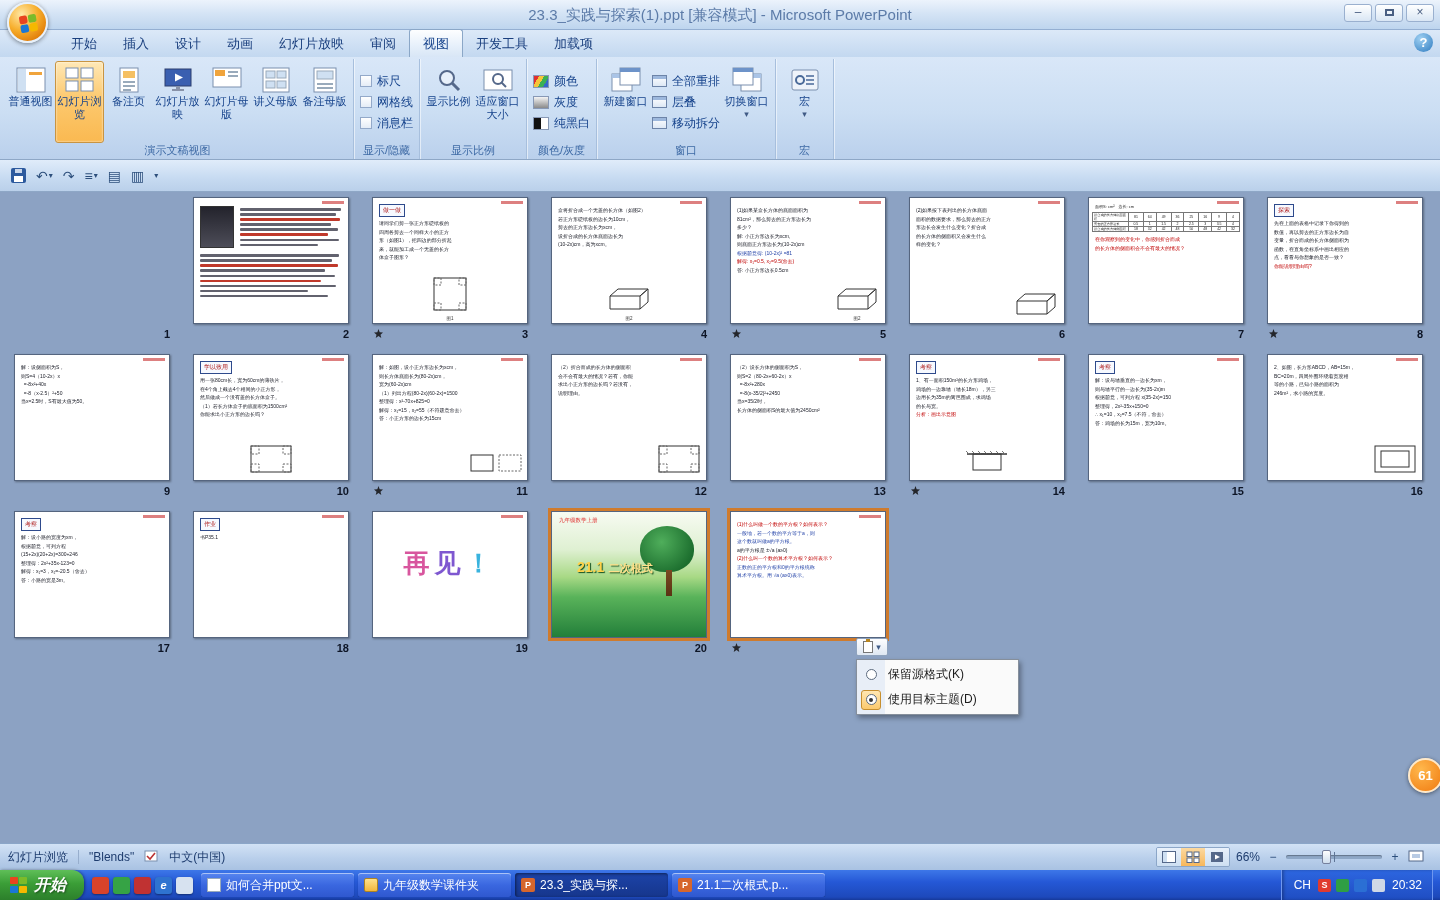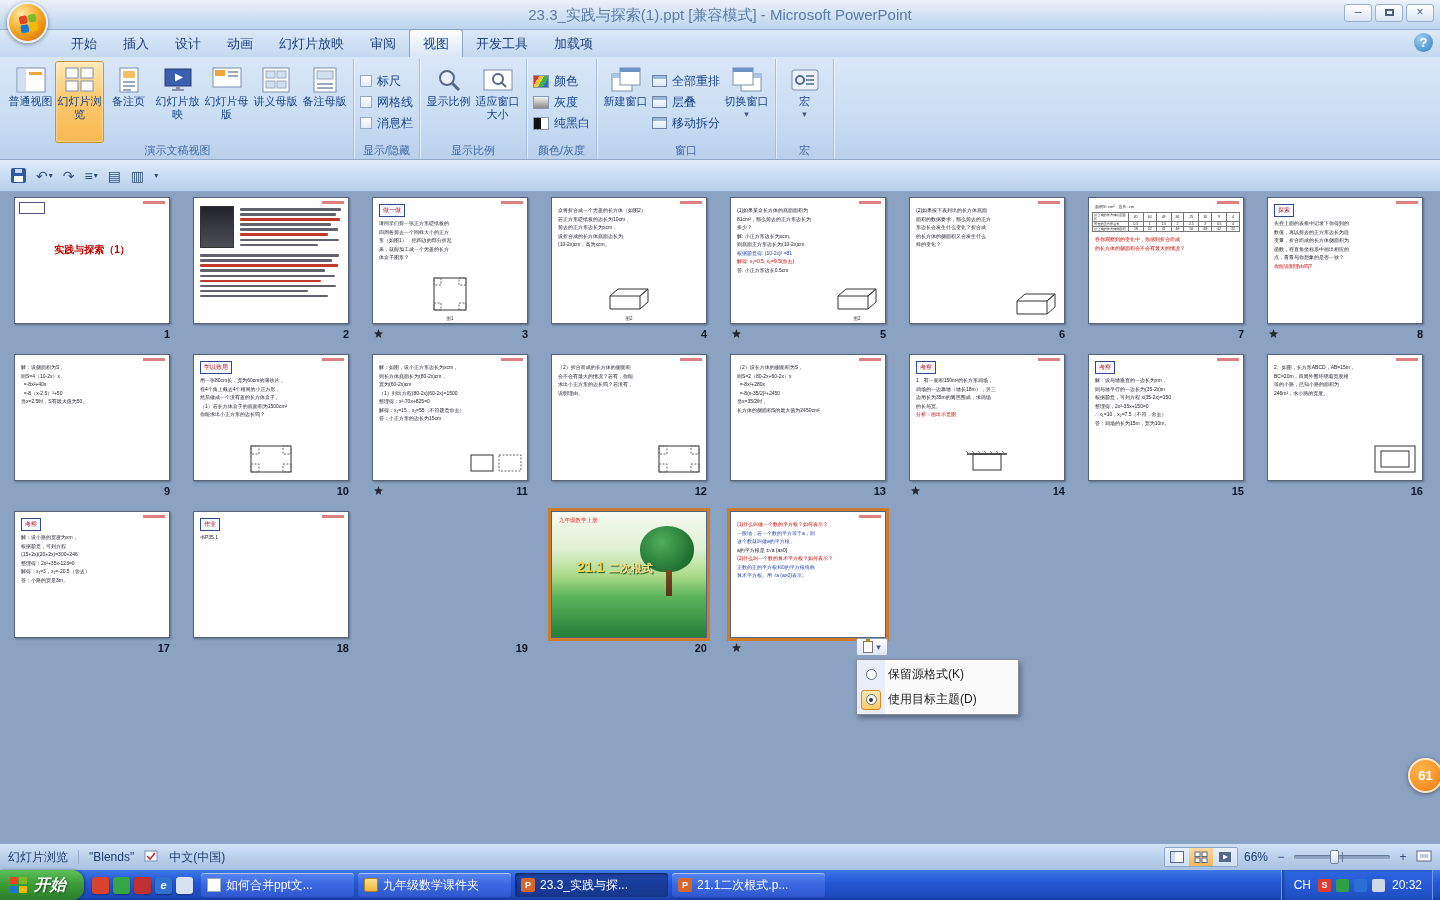--- a/index.html
+++ b/index.html
@@ -131,21 +131,21 @@
   .radio { width:11px; height:11px; border:1px solid #5d6b7e; border-radius:50%; background:#fff; position:relative; }
   .radio.on::after { content:""; position:absolute; left:2.5px; top:2.5px; width:4px; height:4px;
     border-radius:50%; background:#333; }
 
   
   .statusbar { position:absolute; left:0; top:843px; width:100%; height:27px;
     background:linear-gradient(#d2e2f5,#b9cfeb 55%,#a9c2e2); border-top:1px solid #8ba6c8;
     display:flex; align-items:center; font-size:12px; color:#1e3c6e; }
   .sb-left { display:flex; align-items:center; gap:10px; padding-left:8px; }
   .sb-sep { width:1px; height:14px; background:#97aecd; }
-  .sb-right { margin-left:auto; display:flex; align-items:center; gap:6px; padding-right:8px; }
+  .sb-right { margin-left:auto; display:flex; align-items:center; gap:6px; padding-right:16px; }
   .vbgroup { display:flex; border:1px solid #8ba6c8; border-radius:2px; overflow:hidden; }
   .vb { width:24px; height:18px; display:flex; align-items:center; justify-content:center;
     background:linear-gradient(#e9f1fb,#cddff2); }
   .vb.active { background:linear-gradient(#fcd9a0,#f7b75b); }
   .zbtn { width:14px; text-align:center; font-size:12px; color:#2d4f7c; }
   .ztrack { width:96px; height:4px; background:#8ea7c6; border-radius:2px; position:relative;
     box-shadow:inset 0 1px 1px rgba(0,0,0,.3); }
   .ztrack::before { content:""; position:absolute; left:50%; top:-3px; width:1px; height:10px; background:#5f7697; }
   .zthumb { position:absolute; left:36px; top:-5px; width:9px; height:14px;
     background:linear-gradient(#fefefe,#cfdeee); border:1px solid #76809d; border-radius:2px; }
@@ -440,25 +440,20 @@
             <span class="radio"></span>
           </span>
           <span class="pm-label">保留源格式(K)</span>
         </div>
         <div class="pm-item">
           <span class="rwrap sel">
             <span class="radio on"></span>
           </span>
           <span class="pm-label">使用目标主题(D)</span>
         </div>
-      </div>
-  <div class="thumb" style="left: 14px; top: 5px;">
-        <i class="wm"></i>
-        <i class="t-corner"></i>
-        <div class="t-title">实践与探索（1）</div>
       </div>
       <div class="strip" style="left: 14px; top: 135px;">
         <span></span>
         <span class="num">1</span>
       </div>
       <div class="thumb" style="left: 193px; top: 5px;">
         <i class="wm"></i>
         <div class="bio-img"></div>
         <div class="bio-side">
           <div class="bar" style="width:98%"></div>
@@ -698,20 +693,24 @@
       <div class="thumb" style="left: 14px; top: 319px;"><i class="wm"></i><div class="header-box">考察</div><div class="s-lines"><div class="ln lk">解：设小路的宽度为xm，</div><div class="ln lk">根据题意，可列方程</div><div class="ln lk">(15+2x)(20+2x)=300+246</div><div class="ln lk">整理得：2x²+35x-123=0</div><div class="ln lk">解得：x₁=3，x₂=-20.5（舍去）</div><div class="ln lk">答：小路的宽是3m。</div></div></div>
       <div class="strip" style="left: 14px; top: 449px;">
         <span></span>
         <span class="num">17</span>
       </div>
       <div class="thumb" style="left: 193px; top: 319px;"><i class="wm"></i><div class="header-box">作业</div><div class="s-lines"><div class="ln lk">书P35.1</div></div></div>
       <div class="strip" style="left: 193px; top: 449px;">
         <span></span>
         <span class="num">18</span>
       </div>
+      <div class="thumb" style="left: 372px; top: 319px;">
+        <i class="wm"></i>
+        <div class="fw"><span style="color:#d8569e">再</span><span style="color:#7e57d0">见</span><span style="color:#39b3de">！</span></div>
+      </div>
       <div class="strip" style="left: 372px; top: 449px;">
         <span></span>
         <span class="num">19</span>
       </div>
       <div class="thumb sel nature" style="left: 551px; top: 319px;">
         <div class="tree-top"></div>
         <div class="tree-trunk"></div>
         <div class="nat-red">九年级数学上册</div>
         <div class="nat-title"><span class="nat-num">21.1</span> <span>二次根式</span></div>
       </div>

